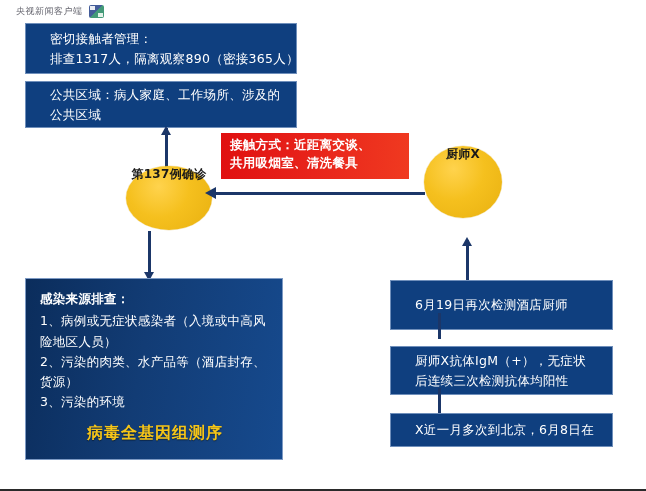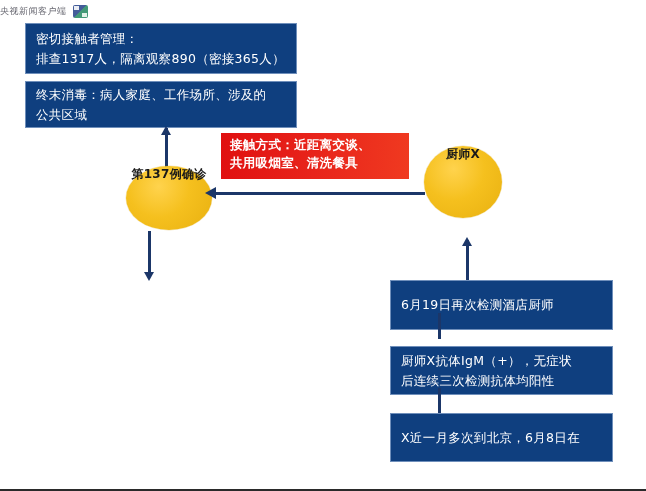--- a/index.html
+++ b/index.html
@@ -11,21 +11,21 @@
   }
   #root{
     position:relative;width:646px;height:491px;
     background:#ffffff;
     box-sizing:border-box;
     border-bottom:2px solid #2a2a2a;
   }
   
   #source-bar{
     position:absolute;left:0;top:0;width:646px;height:22px;
-    display:flex;align-items:center;gap:6px;padding-left:0;
+    display:flex;align-items:center;gap:6px;padding-left:16px;
     box-sizing:border-box;
     background:#ffffff;
   }
   #source-bar .src-text{
     font-size:9px;color:#4a4a55;letter-spacing:0.5px;
     font-family:"DejaVu Sans","Liberation Sans",sans-serif;
     filter:blur(0.25px);
     opacity:.85;
   }
   #source-bar .src-logo{
@@ -46,21 +46,21 @@
     background:#0f3f7f;
     border:1.5px solid #6f8fbb;
     color:#ffffff;
     box-sizing:border-box;
     display:flex;flex-direction:column;justify-content:center;
     font-size:12.5px;
     line-height:1.55;
     letter-spacing:.3px;
   }
   .nbox .ln{white-space:nowrap;}
-  .nbox.pad{padding:6px 10px;}
+  .nbox.pad{padding:6px 24px;}
 
   
   .bigbox{
     position:absolute;
     background:linear-gradient(100deg,#0b2d5c 0%,#123c75 45%,#164a8e 100%);
     border:1.5px solid #7d9ac4;
     color:#ffffff;
     box-sizing:border-box;
     padding:10px 12px 8px 14px;
     font-size:12.5px;
@@ -124,21 +124,21 @@
     <span class="src-text">央视新闻客户端</span>
     <span class="src-logo"></span>
   </div>
 
   <div class="nbox pad" style="left:25px;top:23px;width:272px;height:51px;">
     <div class="ln">密切接触者管理：</div>
     <div class="ln">排查1317人，隔离观察890（密接365人）</div>
   </div>
 
   <div class="nbox pad" style="left:25px;top:81px;width:272px;height:47px;">
-    <div class="ln">终末消毒：病人家庭、工作场所、涉及的</div>
+    <div class="ln">公共区域：病人家庭、工作场所、涉及的</div>
     <div class="ln">公共区域</div>
   </div>
 
   <div class="redbox" style="left:221px;top:133px;width:188px;height:46px;">
     <div class="ln">接触方式：近距离交谈、</div>
     <div class="ln">共用吸烟室、清洗餐具</div>
   </div>
 
   <div class="vline" style="left:165px;top:128px;height:40px;"></div>
   <div class="ar-up" style="left:160.5px;top:126px;"></div>
@@ -153,31 +153,40 @@
 
   <div class="hline" style="left:213px;top:192px;width:212px;"></div>
   <div class="ar-left" style="left:205px;top:187.2px;"></div>
 
   <div class="vline" style="left:148px;top:231px;height:44px;"></div>
   <div class="ar-down" style="left:143.5px;top:272px;"></div>
 
   <div class="vline" style="left:466px;top:240px;height:40px;"></div>
   <div class="ar-up" style="left:461.5px;top:237px;"></div>
 
+  <div class="bigbox" style="left:25px;top:278px;width:258px;height:182px;">
+    <div class="hd ln">感染来源排查：</div>
+    <div class="ln">1、病例或无症状感染者（入境或中高风</div>
+    <div class="ln">险地区人员）</div>
+    <div class="ln">2、污染的肉类、水产品等（酒店封存、</div>
+    <div class="ln">货源）</div>
+    <div class="ln">3、污染的环境</div>
+    <div class="yellow">病毒全基因组测序</div>
+  </div>
 
   <div class="nbox pad" style="left:390px;top:280px;width:223px;height:50px;">
     <div class="ln">6月19日再次检测酒店厨师</div>
   </div>
 
   <div class="vline" style="left:438px;top:313px;height:26px;"></div>
 
   <div class="nbox pad" style="left:390px;top:346px;width:223px;height:49px;">
     <div class="ln">厨师X抗体IgM（+），无症状</div>
     <div class="ln">后连续三次检测抗体均阳性</div>
   </div>
 
   <div class="vline" style="left:438px;top:388px;height:25px;"></div>
 
-  <div class="nbox pad" style="left:390px;top:413px;width:223px;height:49px;">
+  <div class="nbox pad" style="left:390px;top:413px;width:223px;height:34px;">
     <div class="ln">X近一月多次到北京，6月8日在</div>
   </div>
 
 </div>
 
 </body></html>

